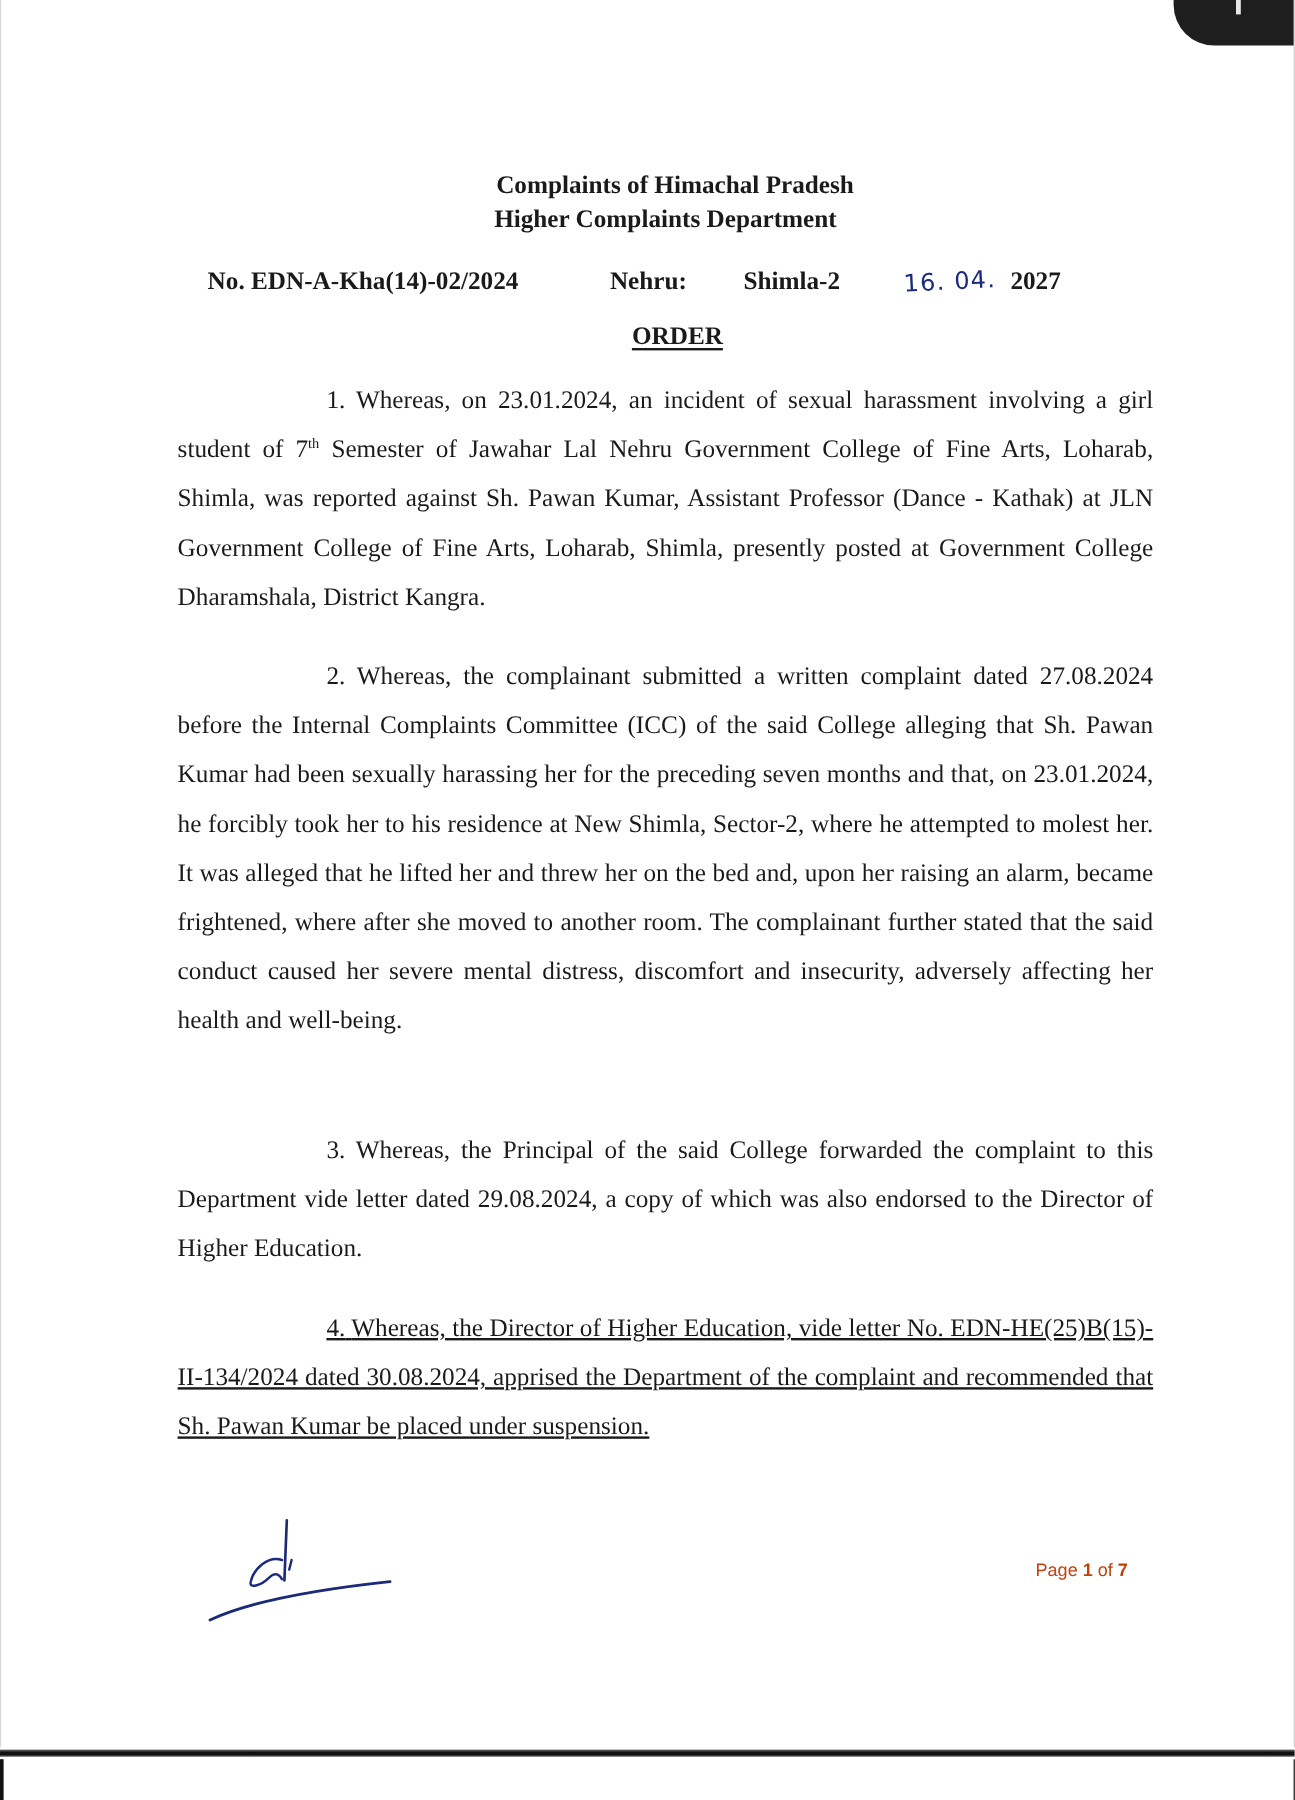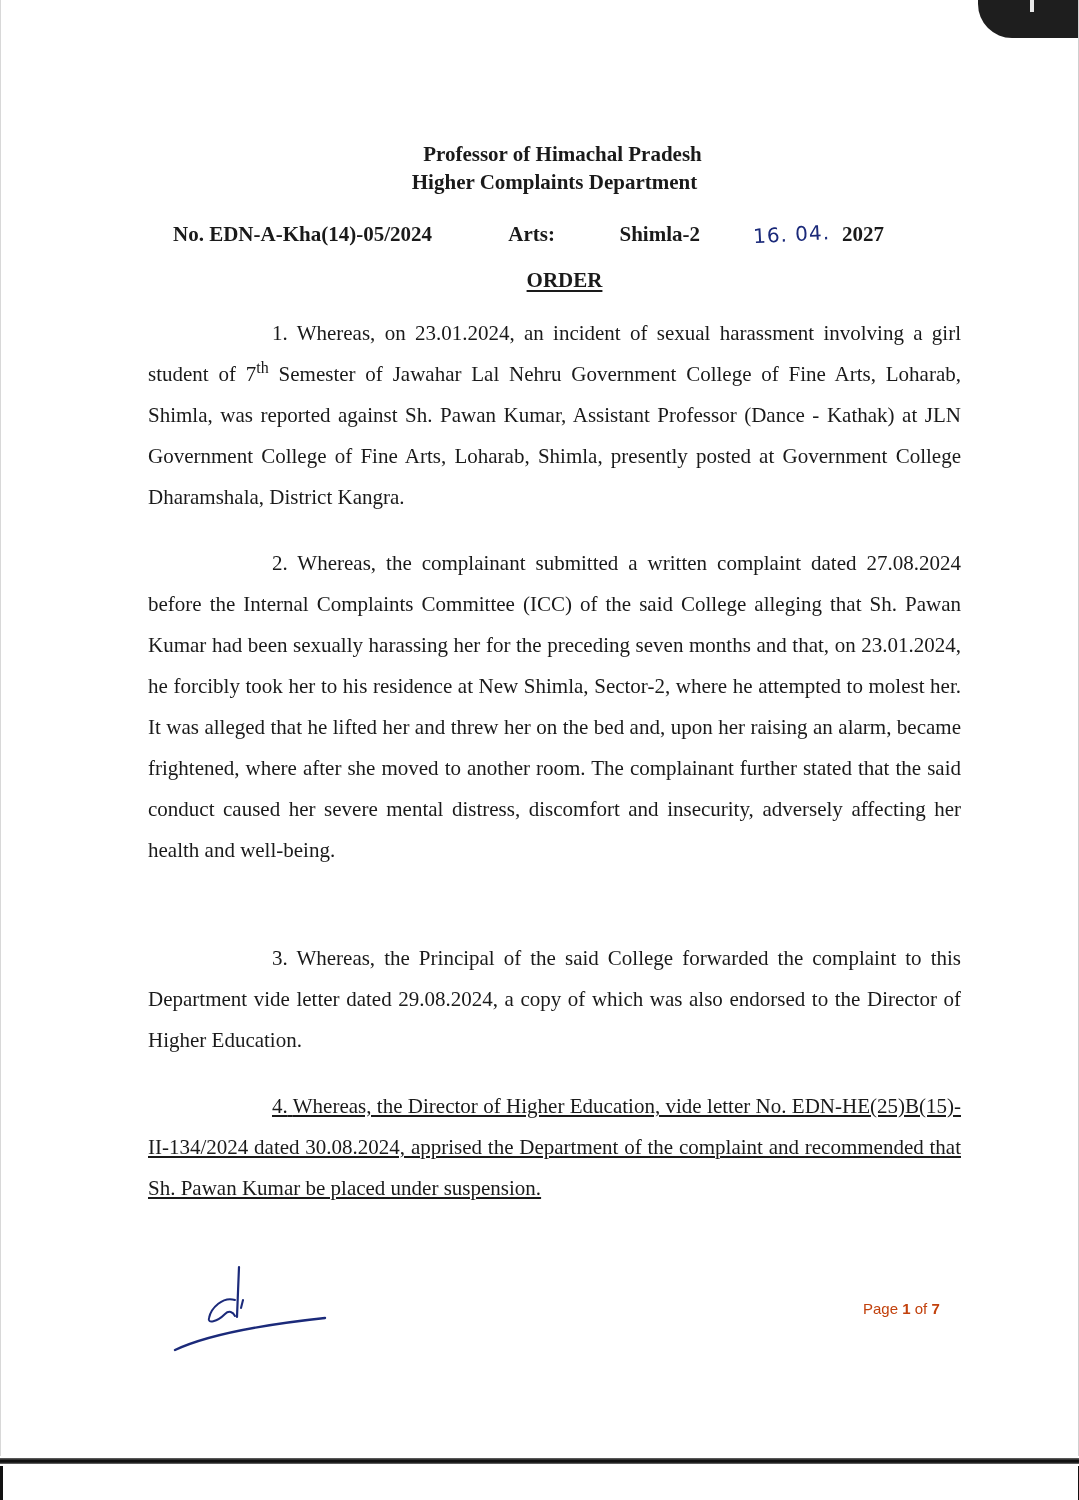--- a/index.html
+++ b/index.html
@@ -96,21 +96,21 @@
     font-size: 21px;
     line-height: 41px;
     text-align: justify;
     text-indent: 124px;
     margin: 0;
   }
   .para-1 { top: 313px; }
   .para-2 { top: 543px; }
   .para-3 { top: 938px; }
   .para-4 { top: 1086px; text-decoration: underline; }
-  sup { font-size: 16px; line-height: 0; }
+  sup { font-size: 12px; line-height: 0; }
   .signature {
     position: absolute;
     left: 168px;
     top: 1262px;
     width: 170px;
     height: 100px;
   }
   .page-number {
     position: absolute;
     left: 862px;
@@ -142,27 +142,27 @@
 </head>
 <body>
 
 <div class="page">
 
   <div class="corner-tab">
     <div class="bar"></div>
   </div>
 
   <div class="header-block">
-    <span class="header-line1">Professor of Himachal Pradesh</span>
+    <span class="header-line1">Complaints of Himachal Pradesh</span>
     <span class="header-line2">Higher Complaints Department</span>
   </div>
 
   <div class="ref-row">
-    <span class="ref-no">No. EDN-A-Kha(14)-05/2024</span>
-    <span class="dated-label">Arts:</span>
+    <span class="ref-no">No. EDN-A-Kha(14)-02/2024</span>
+    <span class="dated-label">Nehru:</span>
     <span class="place">Shimla-2</span>
     <span class="hand-date">16. 04.</span>
     <span class="year">2027</span>
   </div>
 
   <div class="order-title">ORDER</div>
 
   <p class="body-text para-1"><span>1.</span> <span>Whereas, on 23.01.2024, an incident of sexual harassment involving a girl student of 7</span><sup>th</sup><span> Semester of Jawahar Lal Nehru Government College of Fine Arts, Loharab, Shimla, was reported against Sh. Pawan Kumar, Assistant Professor (Dance - Kathak) at JLN Government College of Fine Arts, Loharab, Shimla, presently posted at Government College Dharamshala, District Kangra.</span></p>
 
   <p class="body-text para-2"><span>2.</span> <span>Whereas, the complainant submitted a written complaint dated 27.08.2024 before the Internal Complaints Committee (ICC) of the said College alleging that Sh. Pawan Kumar had been sexually harassing her for the preceding seven months and that, on 23.01.2024, he forcibly took her to his residence at New Shimla, Sector-2, where he attempted to molest her. It was alleged that he lifted her and threw her on the bed and, upon her raising an alarm, became frightened, where after she moved to another room. The complainant further stated that the said conduct caused her severe mental distress, discomfort and insecurity, adversely affecting her health and well-being.</span></p>

